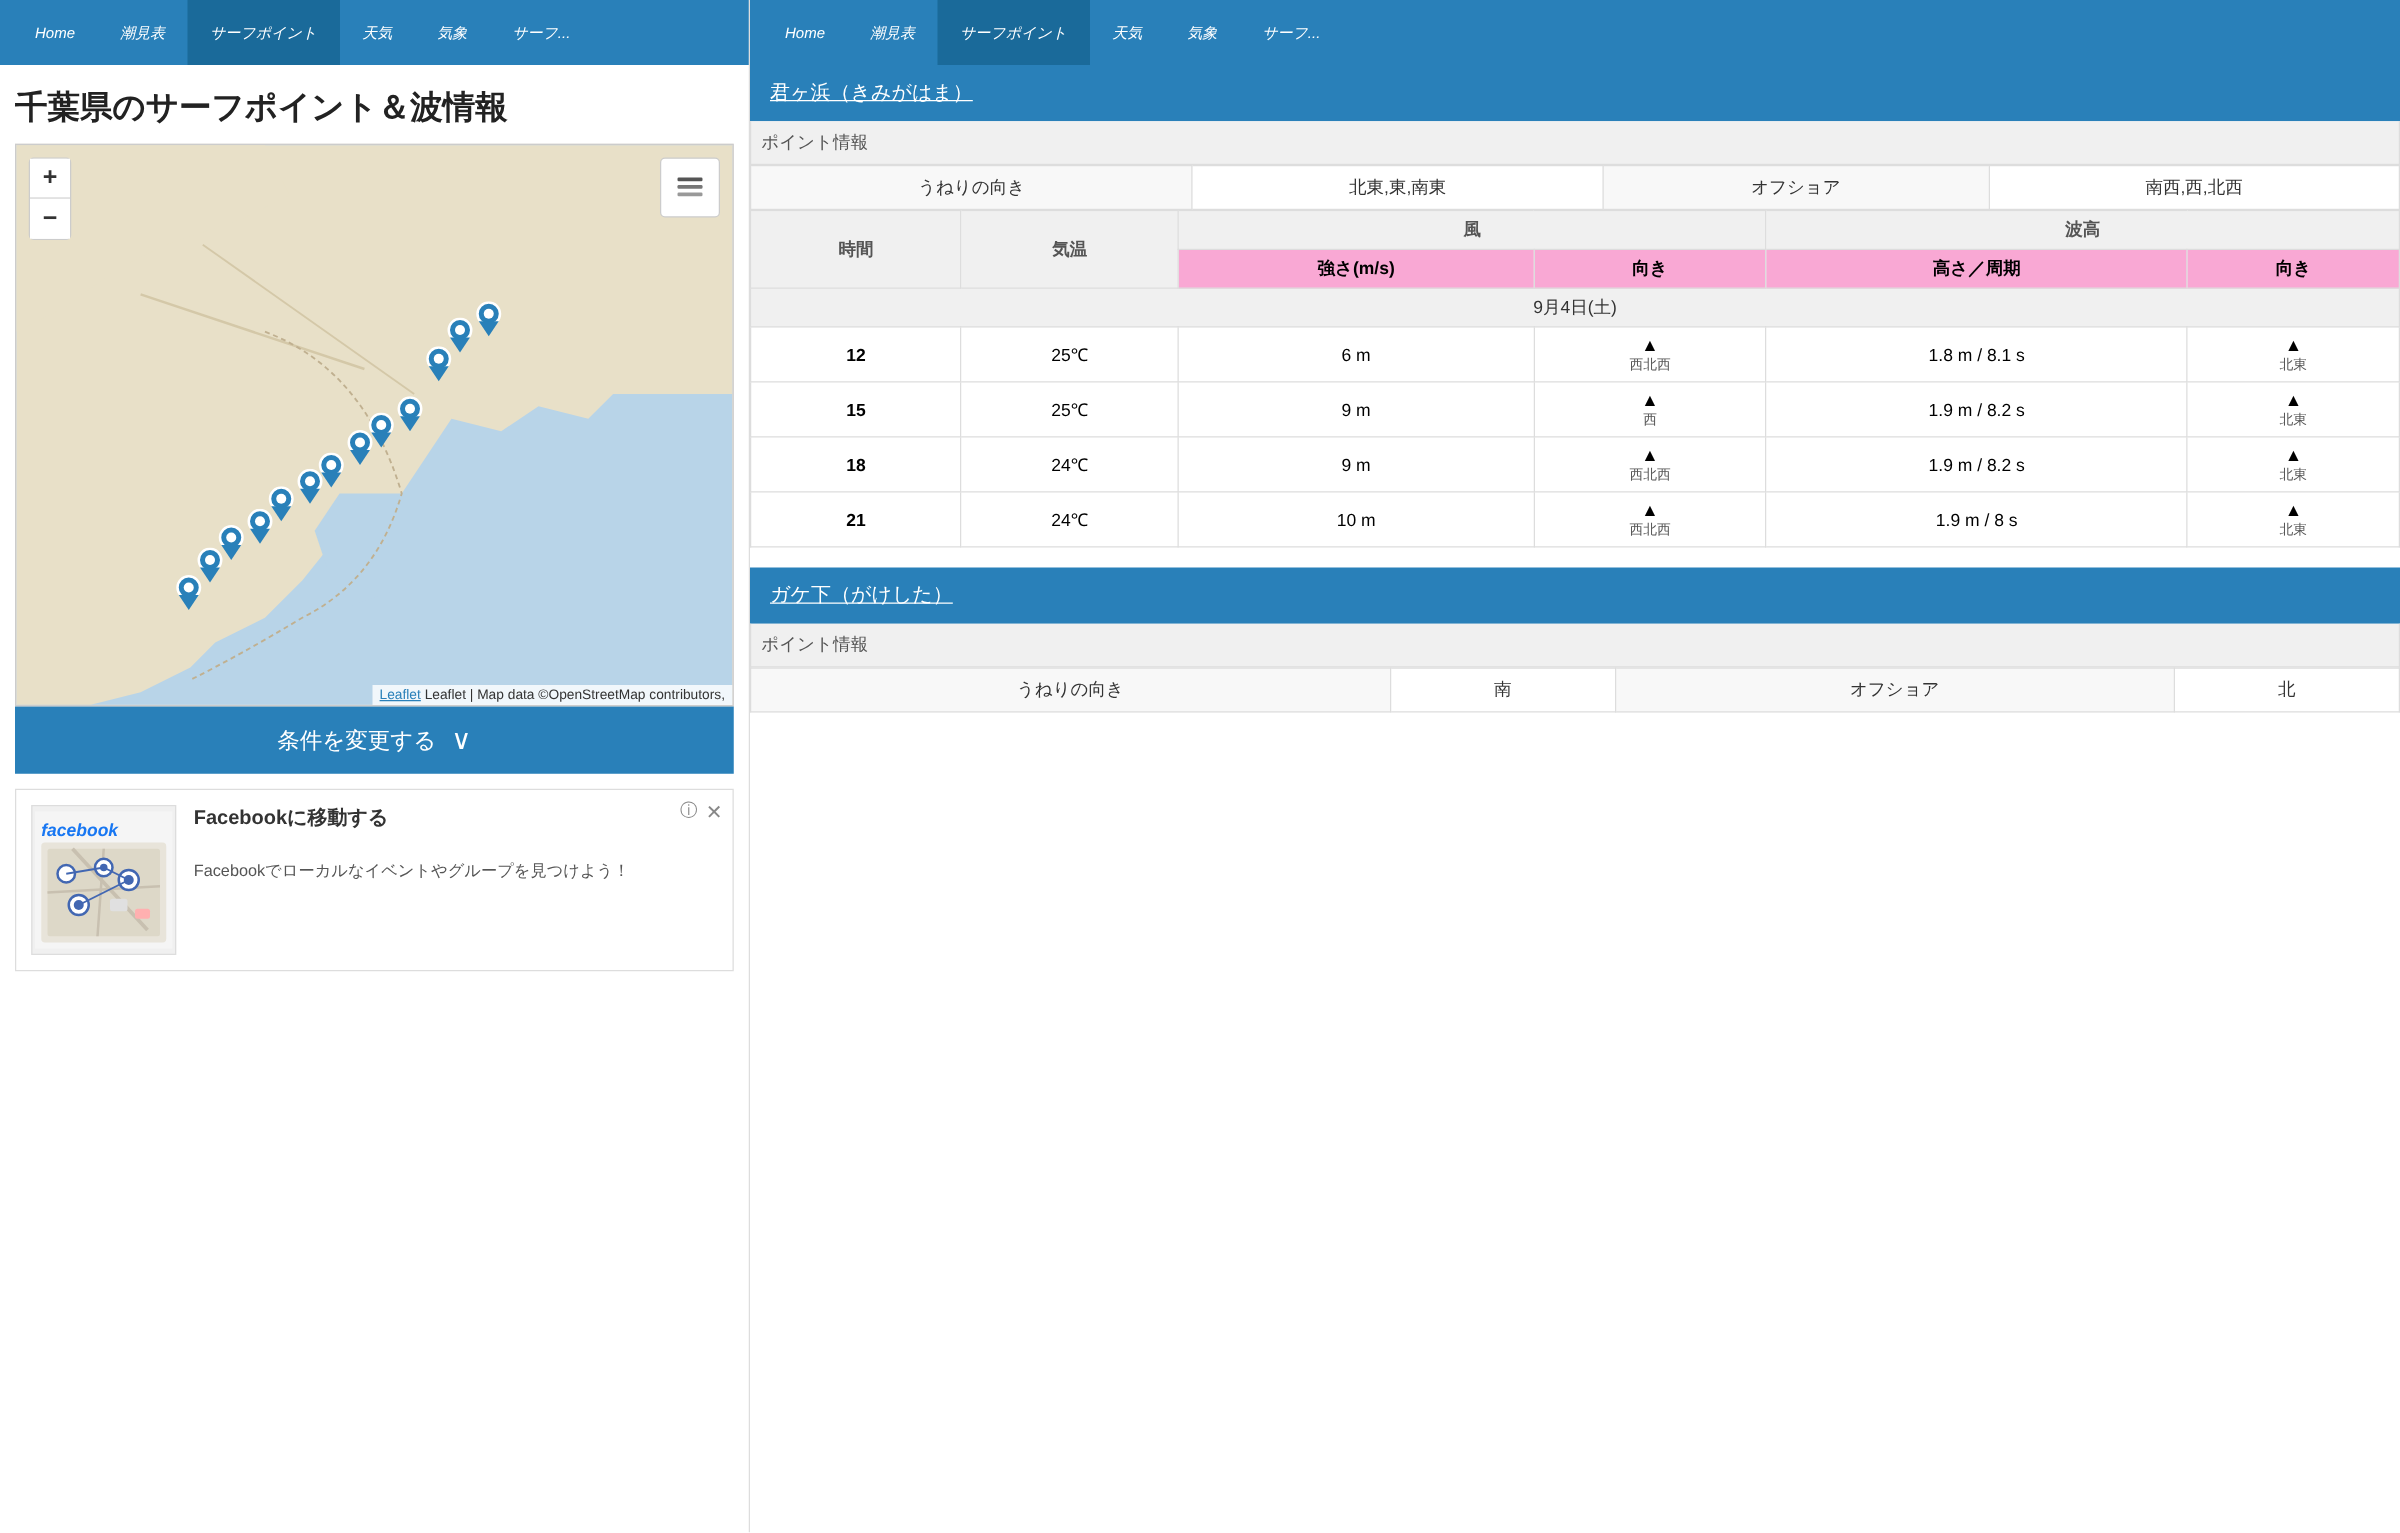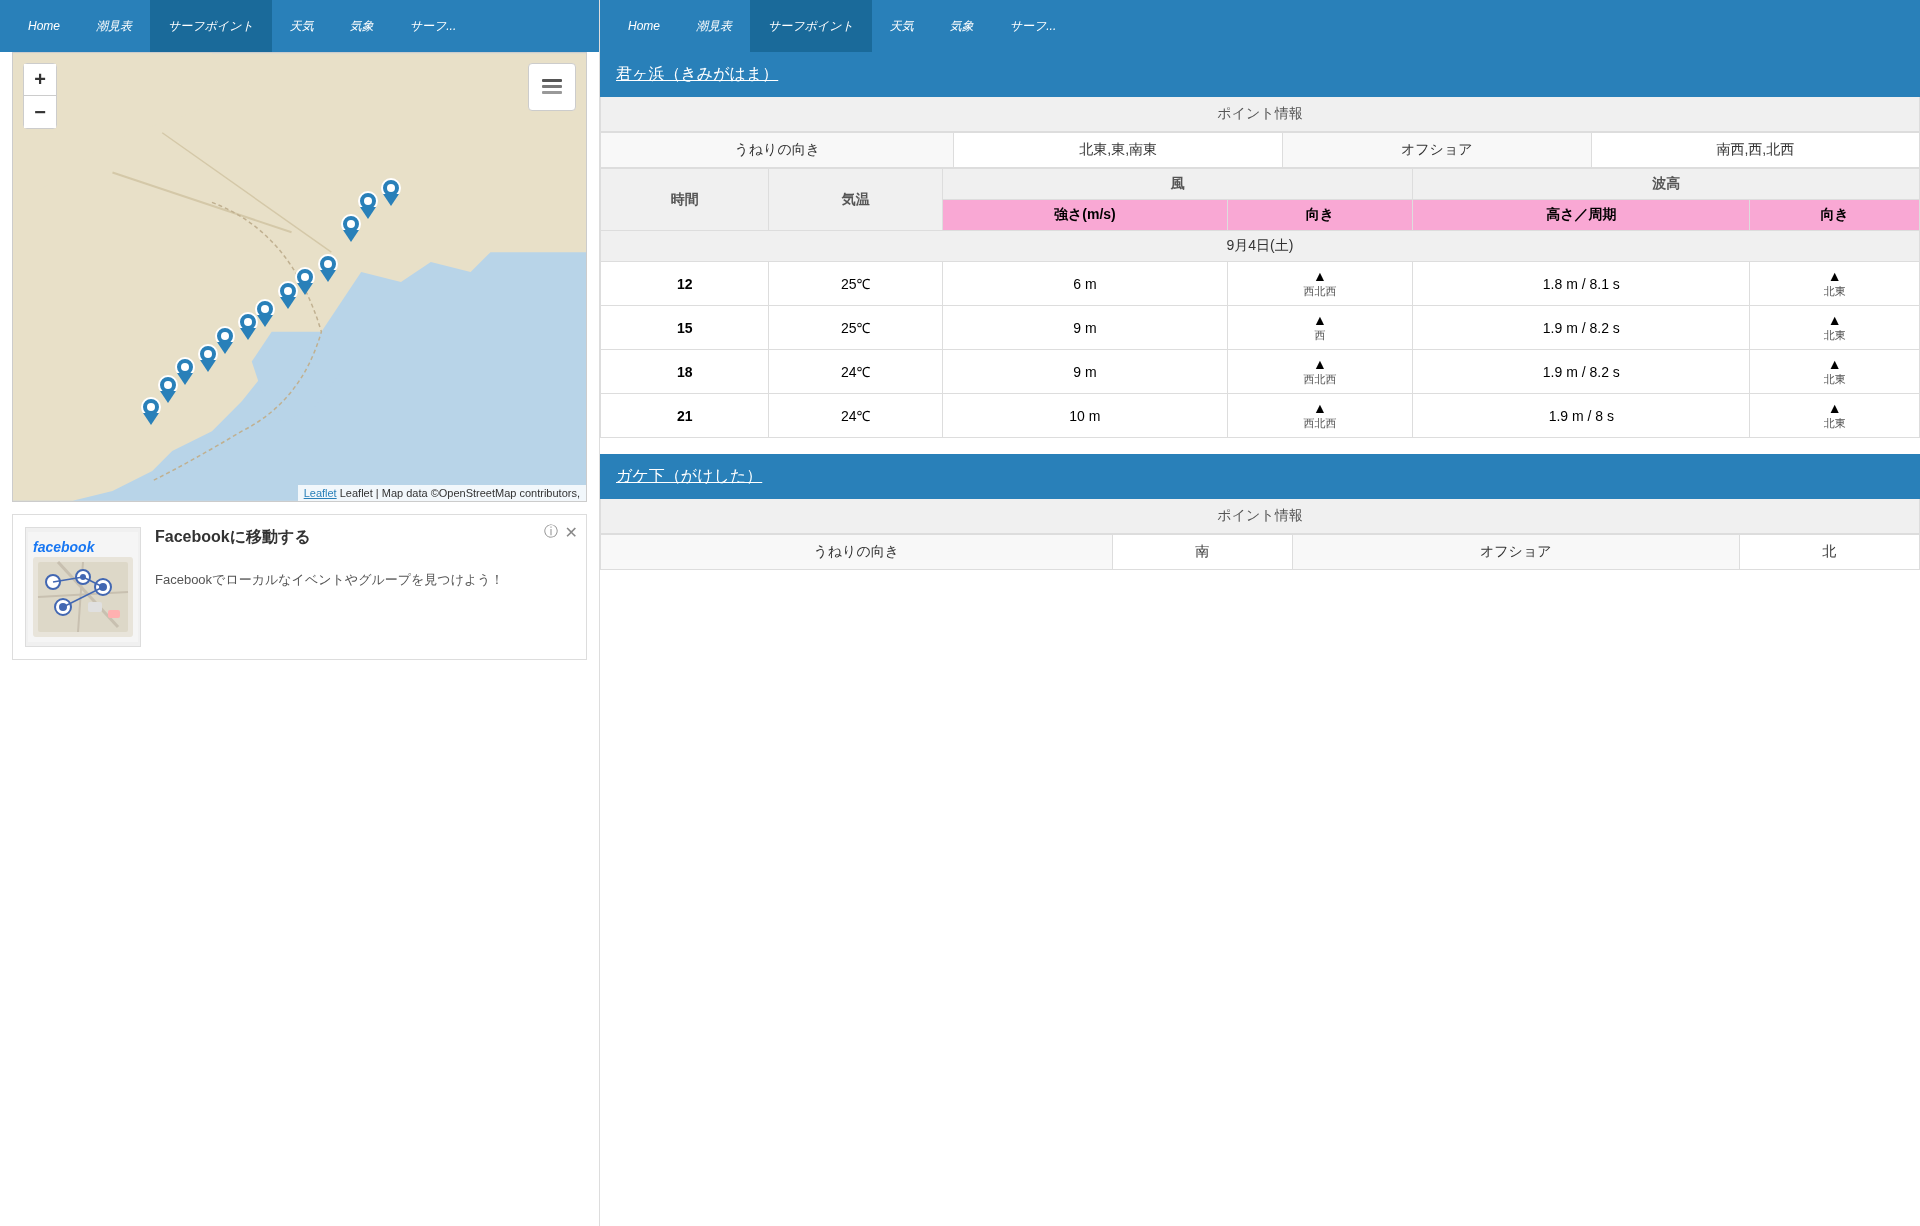--- a/index.html
+++ b/index.html
@@ -175,21 +175,21 @@
       background: #2980b9;
       color: #fff;
       padding: 12px 16px;
       font-size: 16px;
       text-decoration: underline;
       cursor: pointer;
     }
 
     .point-info-header {
       background: #f0f0f0;
-      text-align: center;
+      text-align: left;
       padding: 8px;
       font-size: 14px;
       color: #555;
       border: 1px solid #ddd;
       border-top: none;
     }
 
     .info-table {
       width: 100%;
       border-collapse: collapse;
@@ -255,20 +255,21 @@
 
   <nav>
     <a>Home</a>
     <a>潮見表</a>
     <a class="active">サーフポイント</a>
     <a>天気</a>
     <a>気象</a>
     <a>サーフ...</a>
   </nav>
 
+  <h1 class="page-title">千葉県のサーフポイント＆波情報</h1>
 
   <div class="map-container">
 
     <svg class="map-svg" viewBox="0 0 576 450">
 
       <rect width="576" height="450" fill="#b8d4e8"></rect>
 
       <polygon points="0,0 576,0 576,200 480,200 460,220 420,210 390,230 350,220 310,280 270,300 230,350 200,380 160,400 140,420 100,440 60,450 0,450" fill="#e8e0c8"></polygon>
 
       <polygon points="260,280 310,280 330,320 300,360 270,370 250,340 240,310" fill="#b8d4e8"></polygon>
@@ -385,20 +386,24 @@
           <polygon points="12,28 4,16 20,16" fill="#2980b9"></polygon>
         </svg>
     </div>
 
     <div class="map-attribution">
       <a href="#">Leaflet</a>
       <span>Leaflet | Map data ©OpenStreetMap contributors,</span>
     </div>
   </div>
 
+  <div class="condition-bar">
+    <span>条件を変更する</span>
+    <span class="chevron">∨</span>
+  </div>
 
   <div class="ad-section">
     <span class="ad-info-icon">ⓘ</span>
     <span class="ad-close-icon">✕</span>
 
     <div class="ad-image">
 
       <svg width="110" height="110" viewBox="0 0 110 110">
         <rect width="110" height="110" fill="#f5f5f5"></rect>
 

